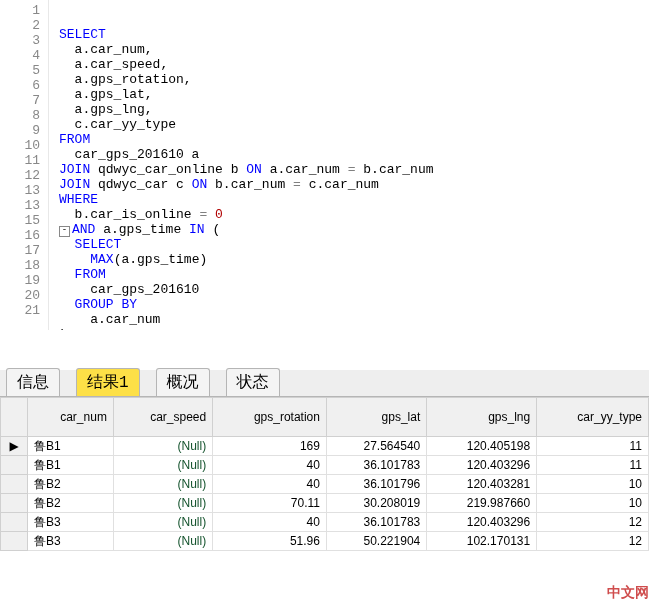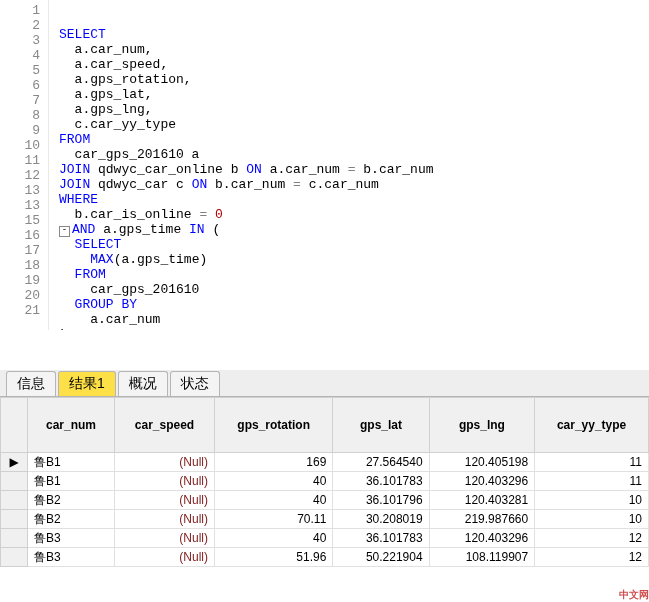--- a/index.html
+++ b/index.html
@@ -52,70 +52,70 @@
     align-items: flex-end;
     border-bottom: 1px solid #b5b5b5;
     background: #eee;
     padding-left: 6px;
     height: 26px;
   }
   .tab {
     border: 1px solid #b5b5b5;
     border-bottom: none;
     padding: 3px 10px;
-    margin-right: 2px;
-    font-family: Liberation Sans, sans-serif;
-    font-size: 14px;
+    margin-right: 16px;
+    font-family: Liberation Mono, monospace;
+    font-size: 16px;
     background: #f4f4f4;
     cursor: pointer;
     border-top-left-radius:3px;
     border-top-right-radius:3px;
   }
   .tab.active {
     background: #fde047;
     font-weight: normal;
   }
   .spacer { height: 40px; background:#fff; }
   .grid {
     width: 100%;
     border-collapse: collapse;
     font-family: "Microsoft YaHei", Tahoma, sans-serif;
     font-size: 12px;
   }
   .grid th {
     background: #f0f0f0;
     border: 1px solid #d0d0d0;
-    text-align: center;
-    padding: 20px 6px;
-    font-weight: bold;
+    text-align: right;
+    padding: 12px 6px;
+    font-weight: normal;
   }
   .grid td {
     border: 1px solid #e0e0e0;
     padding: 0 6px;
     height: 18px;
   }
   .grid td.rowhead {
     width: 14px;
     background: #f0f0f0;
     border: 1px solid #d0d0d0;
     padding: 0;
     text-align: center;
   }
   .grid th.corner {
     width: 14px;
     background: #f0f0f0;
   }
-  .null { color: #7f1d1d; }
+  .null { color: #14532d; }
   .num-cell { text-align: right; }
   .watermark {
     position: fixed;
     right: 0;
     bottom: 0;
     font-family: sans-serif;
-    font-size: 10px;
+    font-size: 14px;
     color: #b00;
     font-weight: bold;
     opacity: 0.7;
     pointer-events: none;
   }
 </style>
 </head>
 <body>
 
 <div class="editor-area">
@@ -211,19 +211,19 @@
         <td class="num-cell">36.101783</td>
         <td class="num-cell">120.403296</td>
         <td class="num-cell">12</td>
       </tr>
       <tr>
         <td class="rowhead"></td>
         <td>鲁B3</td>
         <td class="null num-cell">(Null)</td>
         <td class="num-cell">51.96</td>
         <td class="num-cell">50.221904</td>
-        <td class="num-cell">108.119907</td>
+        <td class="num-cell">102.170131</td>
         <td class="num-cell">12</td>
       </tr>
     </tbody>
 </table>
 
 <div class="watermark">中文网</div>
 
 </body></html>

